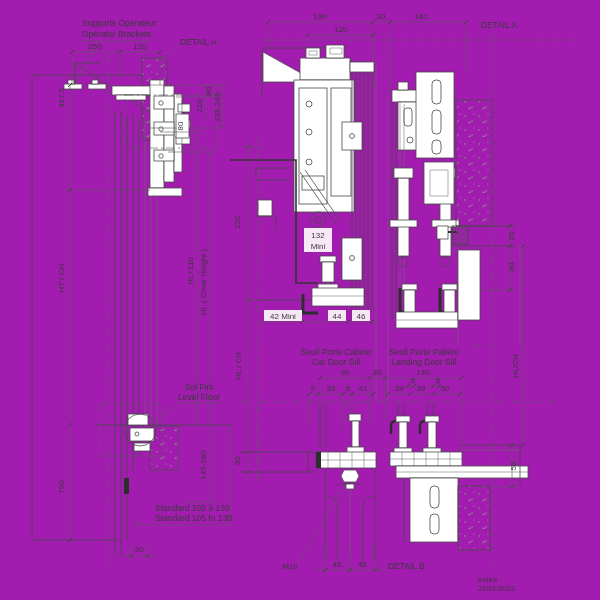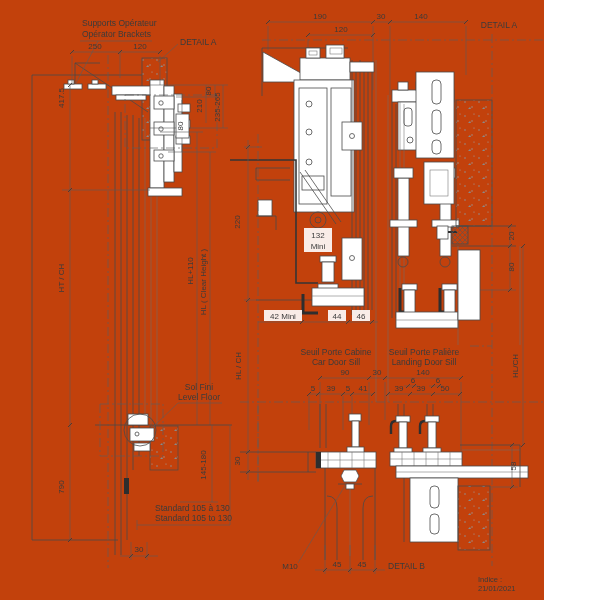--- a/index.html
+++ b/index.html
@@ -1,16 +1,16 @@
 <!DOCTYPE html>
 <html><head>
 <meta charset="utf-8">
 <style>
   html,body{margin:0;padding:0;background:#fff;}
-  #canvas{width:544px;height:600px;position:relative;background:#c2410c;overflow:hidden;}
+  #canvas{width:600px;height:600px;position:relative;background:#a21caf;overflow:hidden;}
   svg{display:block;}
   .ln{stroke:#4a4a4a;stroke-width:.8;fill:none;}
   .lt{stroke:#6e6e6e;stroke-width:.55;fill:none;}
   .th{stroke:#353535;stroke-width:1.6;fill:none;}
   .fw{fill:#ffffff;stroke:#4a4a4a;stroke-width:.8;}
   .dk{fill:#2e2e2e;stroke:none;}
   .blk{stroke:#2e2e2e;stroke-width:3;fill:none;}
   .blk2{stroke:#2e2e2e;stroke-width:2.4;fill:none;}
   .dd{stroke:#5d5d5d;stroke-width:.65;fill:none;stroke-dasharray:9 3 2 3;}
   .dim{stroke:#5d5d5d;stroke-width:.6;fill:none;}

